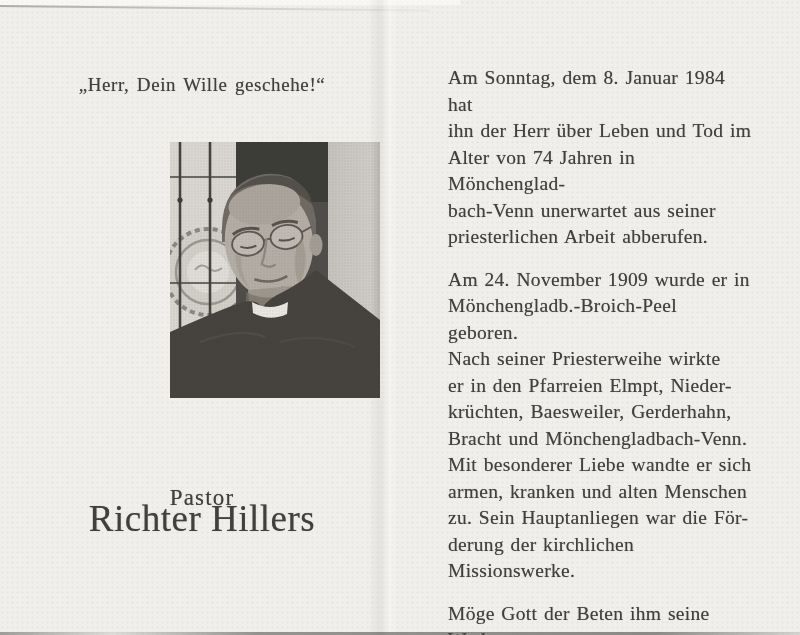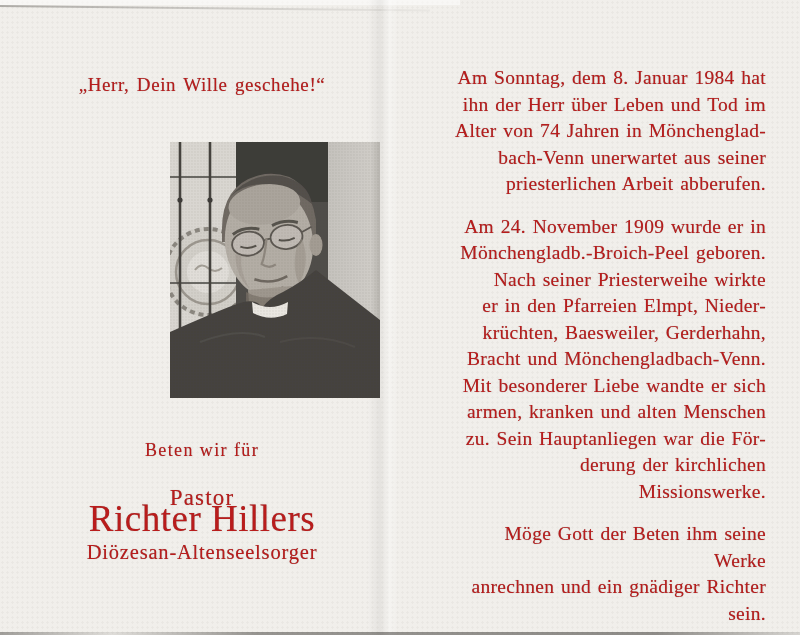--- a/index.html
+++ b/index.html
@@ -85,30 +85,29 @@
     top: 541px;
     font-size: 20.5px;
     letter-spacing: 0.8px;
   }
   .right-page {
     position: absolute;
     left: 448px; top: 65px;
     width: 318px;
   }
   .right-page p {
-    margin: 0 0 16px 0;
+    margin: 0 14px 16px 0;
     font-size: 19.5px;
     line-height: 26.5px;
     letter-spacing: 0.3px;
     word-spacing: 1.5px;
     white-space: pre-line;
-    text-align: right;
   }
   .ink {
-    color: #b91c1c;
+    color: #404040;
     text-shadow: 0 0 0.7px rgba(71,66,58,0.55);
   }
 </style>
 </head>
 <body>
 
 <div class="scan-strip-top"></div>
 <div class="scan-edge-top"></div>
 <div class="page-fold"></div>
 <div class="scan-edge-bottom"></div>
@@ -179,24 +178,22 @@
           <path d="M0,256 L0,190 Q38,173 64,163 Q86,154 92,166 Q99,156 113,150 Q130,141 146,128 L210,178 L210,256 Z" fill="#45423f"></path>
           <path d="M82,160 Q100,170 118,160 L117,172 Q100,180 83,171 Z" fill="#e9e6e1"></path>
           <path d="M30,200 Q70,185 95,195" stroke="#5a5753" stroke-width="2" fill="none" opacity="0.5"></path>
           <path d="M110,200 Q150,190 185,205" stroke="#55524e" stroke-width="2" fill="none" opacity="0.5"></path>
         </g>
         <rect width="210" height="256" fill="url(#ht)"></rect>
       </g>
     </svg>
   </div>
 
-  <div class="prayer-intro ink">Beten wir für</div>
   <div class="pastor-title ink">Pastor</div>
   <div class="deceased-name ink">Richter Hillers</div>
-  <div class="deceased-role ink">Diözesan-Altenseelsorger</div>
 </section>
 
 <section class="right-page">
   <p class="ink">Am Sonntag, dem 8. Januar 1984 hat
 ihn der Herr über Leben und Tod im
 Alter von 74 Jahren in Mönchenglad-
 bach-Venn unerwartet aus seiner
 priesterlichen Arbeit abberufen.</p>
   <p class="ink">Am 24. November 1909 wurde er in
 Mönchengladb.-Broich-Peel geboren.

